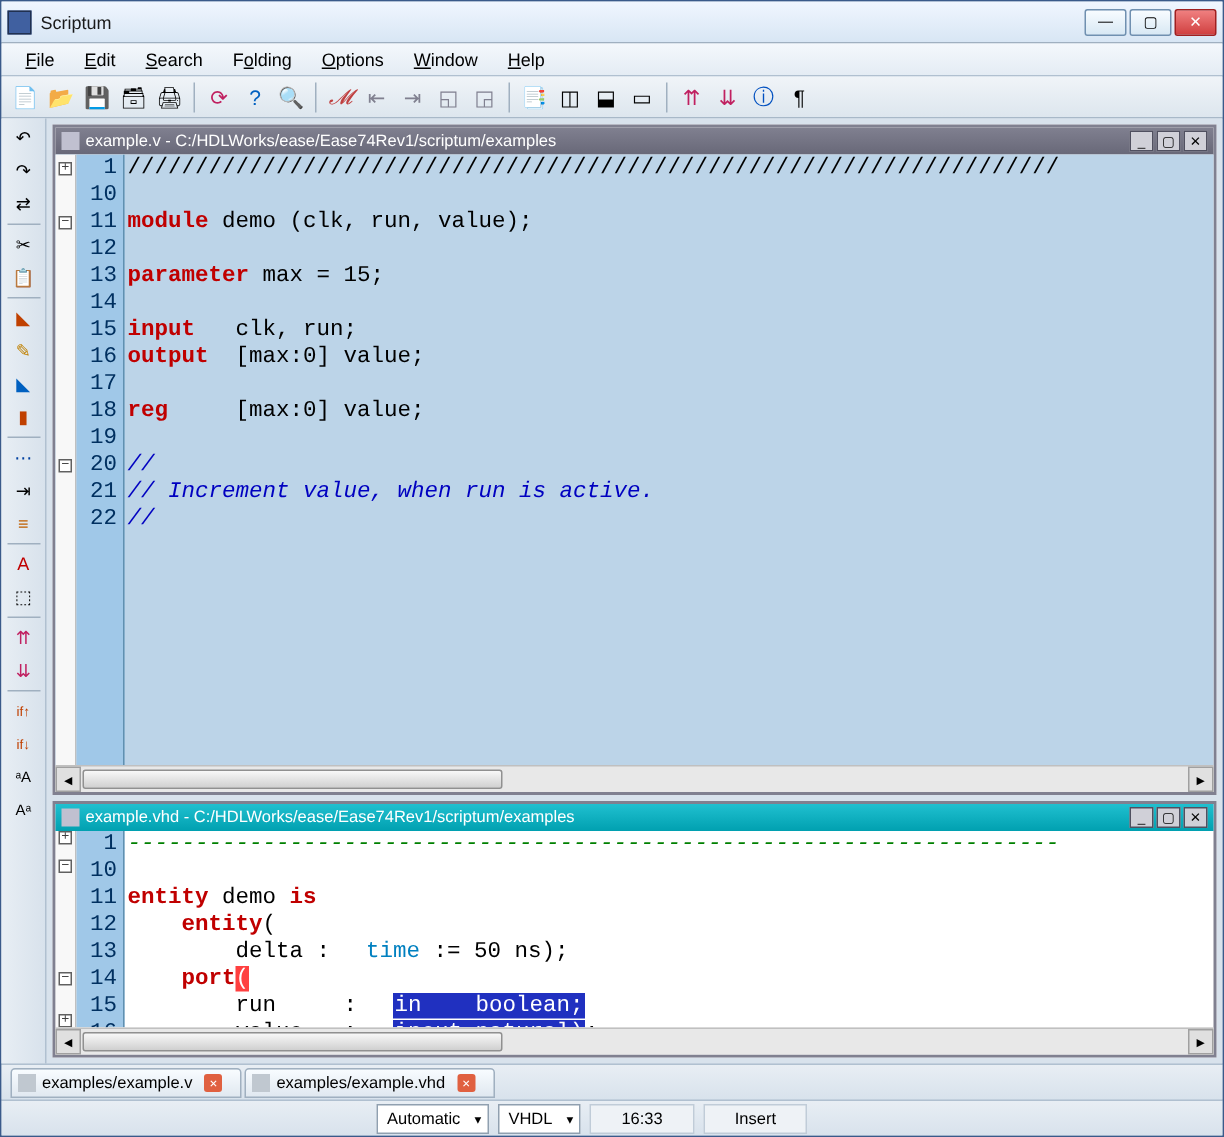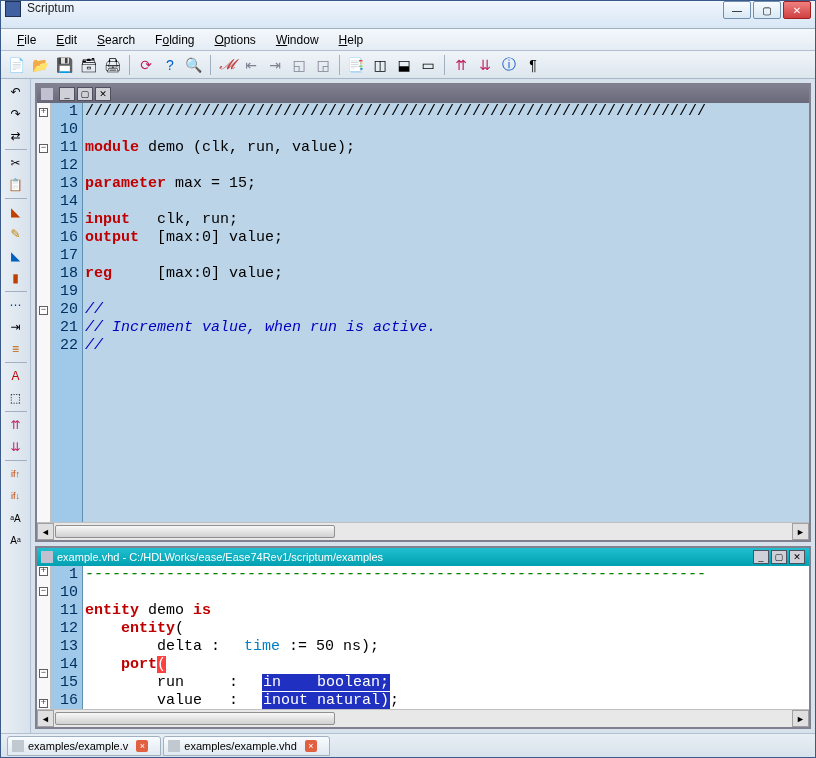--- a/index.html
+++ b/index.html
@@ -16,20 +16,21 @@
     height: 758px;
     background: linear-gradient(to bottom, #e8f0f8, #d0dce8);
     border: 1px solid #3a5a8a;
     display: flex;
     flex-direction: column;
   }
   .titlebar {
     height: 28px;
     background: linear-gradient(to bottom, #f0f6ff, #d8e6f4);
     display: flex;
+    align-items: center;
     padding: 0 4px;
     border-bottom: 1px solid #a0b0c0;
   }
   .titlebar .app-icon { width:16px; height:16px; margin-right:6px; background:#4060a0; border:1px solid #203050;}
   .titlebar .title { flex:1; color:#1a1a1a; }
   .win-btns { display:flex; gap:2px; }
   .win-btn { width:28px; height:18px; border:1px solid #7090b0; background:linear-gradient(#f8fcff,#d8e8f4); border-radius:2px; display:flex; align-items:center; justify-content:center; font-size:10px; cursor:pointer;}
   .win-btn.close { background:linear-gradient(#f08080,#d04040); color:#fff; border-color:#a02020;}
   .menubar { height:22px; background:linear-gradient(#f4f8fc,#e4ecf4); display:flex; align-items:center; padding:0 8px; gap:4px; border-bottom:1px solid #b0c0d0;}
   .menu-item { padding:2px 8px; cursor:pointer; }
@@ -159,20 +160,21 @@
       <div class="ltbtn" style="color:#c04000;font-size:9px">if↓</div>
       <div class="ltbtn" style="font-size:10px">ᵃA</div>
       <div class="ltbtn" style="font-size:10px">Aᵃ</div>
     </div>
 
     <div class="editors">
 
       <div class="editor-pane top">
         <div class="editor-titlebar">
           <div class="et-icon"></div>
+          <div class="et-title">example.v - C:/HDLWorks/ease/Ease74Rev1/scriptum/examples</div>
           <div class="et-btn">_</div>
           <div class="et-btn">▢</div>
           <div class="et-btn">✕</div>
         </div>
         <div class="code-area selected-bg">
           <div class="fold-gutter" id="fold-top">
               <div class="fold-cell">
                 <div class="fold-box">+</div>
               </div>
               <div class="fold-cell"></div>
@@ -303,14 +305,25 @@
       <span>examples/example.v</span>
       <div class="close-x">×</div>
     </div>
     <div class="doc-tab">
       <div class="tab-icon"></div>
       <span>examples/example.vhd</span>
       <div class="close-x">×</div>
     </div>
   </div>
 
+  <div class="statusbar">
+    <div style="flex:0 0 240px"></div>
+    <div class="status-drop">
+        <span>Automatic</span>
+      </div>
+    <div class="status-drop">
+        <span>VHDL</span>
+      </div>
+    <div class="status-cell">16:33</div>
+    <div class="status-cell">Insert</div>
+  </div>
 
 </div>
 
 </body></html>

